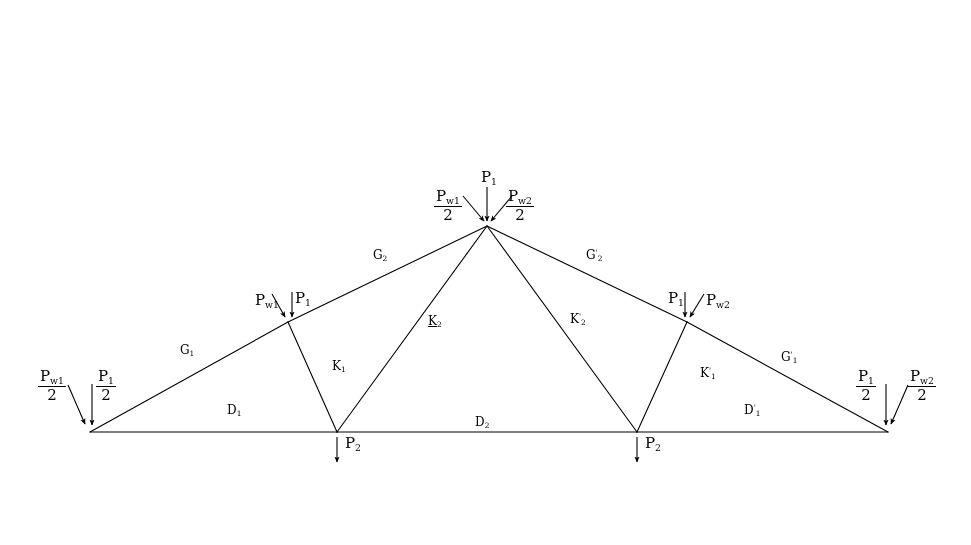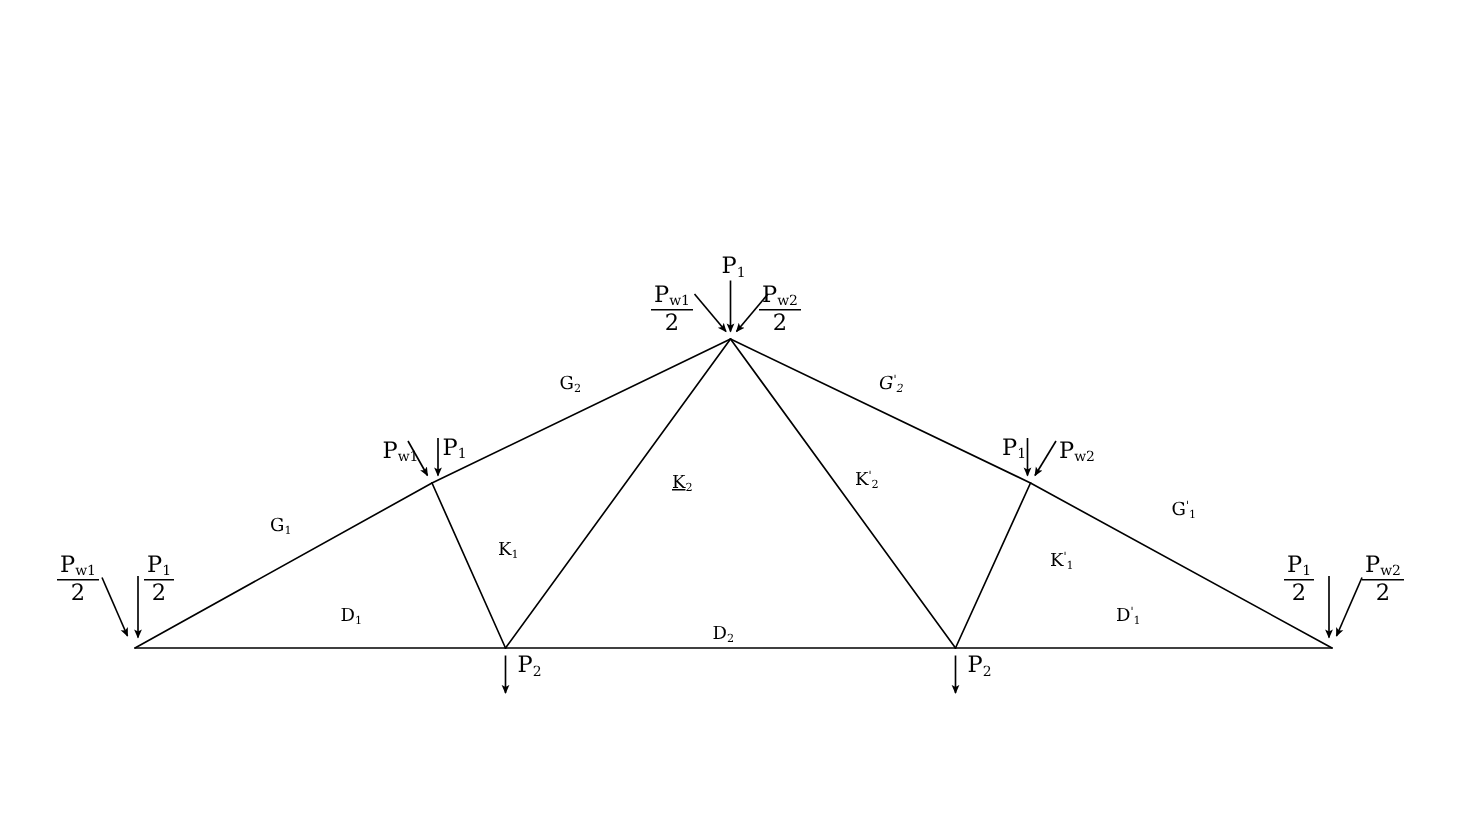--- a/index.html
+++ b/index.html
@@ -122,27 +122,27 @@
 
       <line x1="337" y1="437" x2="337" y2="462" marker-end="url(#arrowhead)"></line>
       <line x1="637" y1="437" x2="637" y2="462" marker-end="url(#arrowhead)"></line>
     </g>
   </svg>
 
   <div class="lbl lbl-member" style="left:180px; top:344px;"><span>G</span><sub>1</sub></div>
 
   <div class="lbl lbl-member" style="left:373px; top:249px;"><span>G</span><sub>2</sub></div>
 
-  <div class="lbl lbl-member" style="left:586px; top:249px;font-style:italic;"><span>G</span><sup>'</sup><sub>2</sub></div>
+  <div class="lbl lbl-member" style="left:586px; top:249px;"><span>G</span><sup>'</sup><sub>2</sub></div>
 
-  <div class="lbl lbl-member" style="left:781px; top:333px;"><span>G</span><sup>'</sup><sub>1</sub></div>
+  <div class="lbl lbl-member" style="left:781px; top:351px;"><span>G</span><sup>'</sup><sub>1</sub></div>
 
   <div class="lbl lbl-member" style="left:332px; top:360px;"><span>K</span><sub>1</sub></div>
 
-  <div class="lbl lbl-member" style="left:448px; top:315px;text-decoration:underline;"><span>K</span><sub>2</sub></div>
+  <div class="lbl lbl-member" style="left:428px; top:315px;text-decoration:underline;"><span>K</span><sub>2</sub></div>
 
   <div class="lbl lbl-member" style="left:570px; top:313px;"><span>K</span><sup>'</sup><sub>2</sub></div>
 
   <div class="lbl lbl-member" style="left:700px; top:367px;"><span>K</span><sup>'</sup><sub>1</sub></div>
 
   <div class="lbl lbl-member" style="left:207px; top:404px;margin-left:20px;"><span>D</span><sub>1</sub></div>
 
   <div class="lbl lbl-member" style="left:475px; top:416px;"><span>D</span><sub>2</sub></div>
 
   <div class="lbl lbl-member" style="left:744px; top:404px;"><span>D</span><sup>'</sup><sub>1</sub></div>

